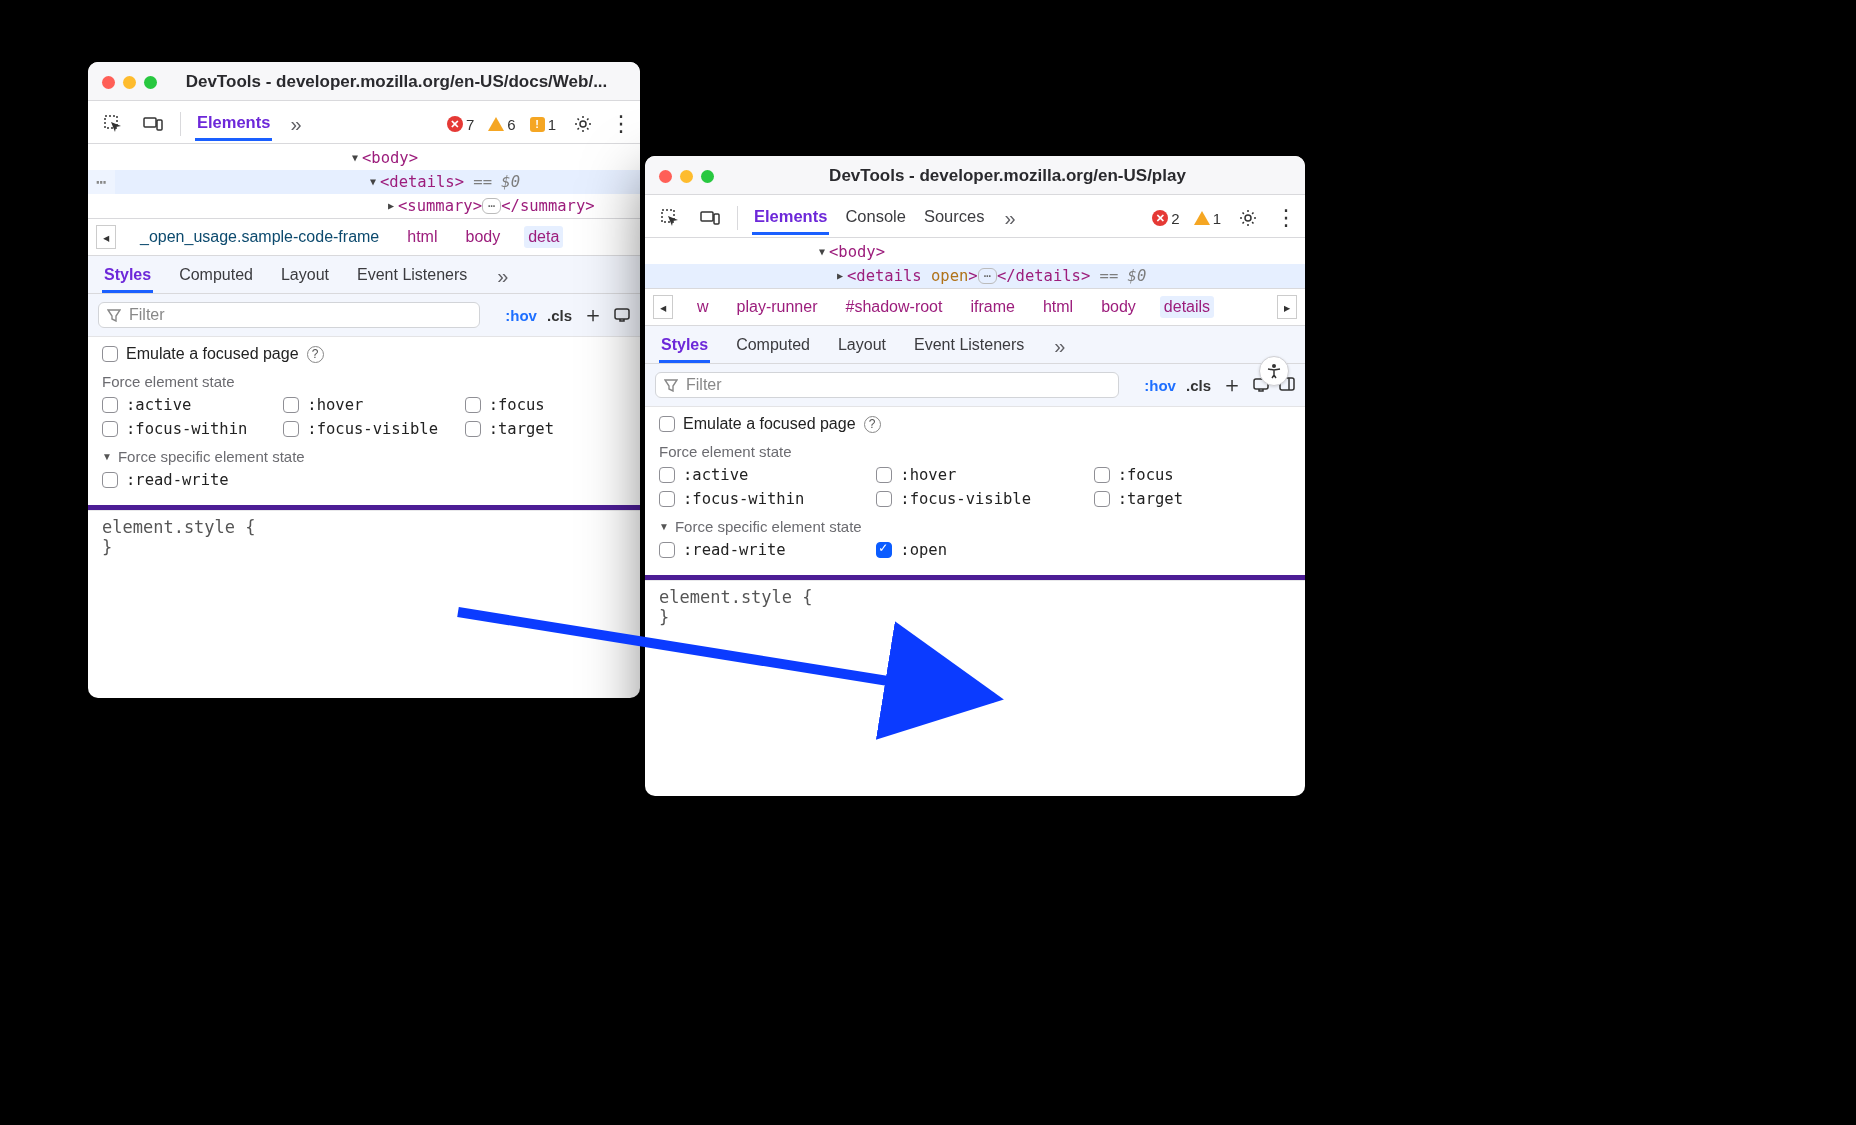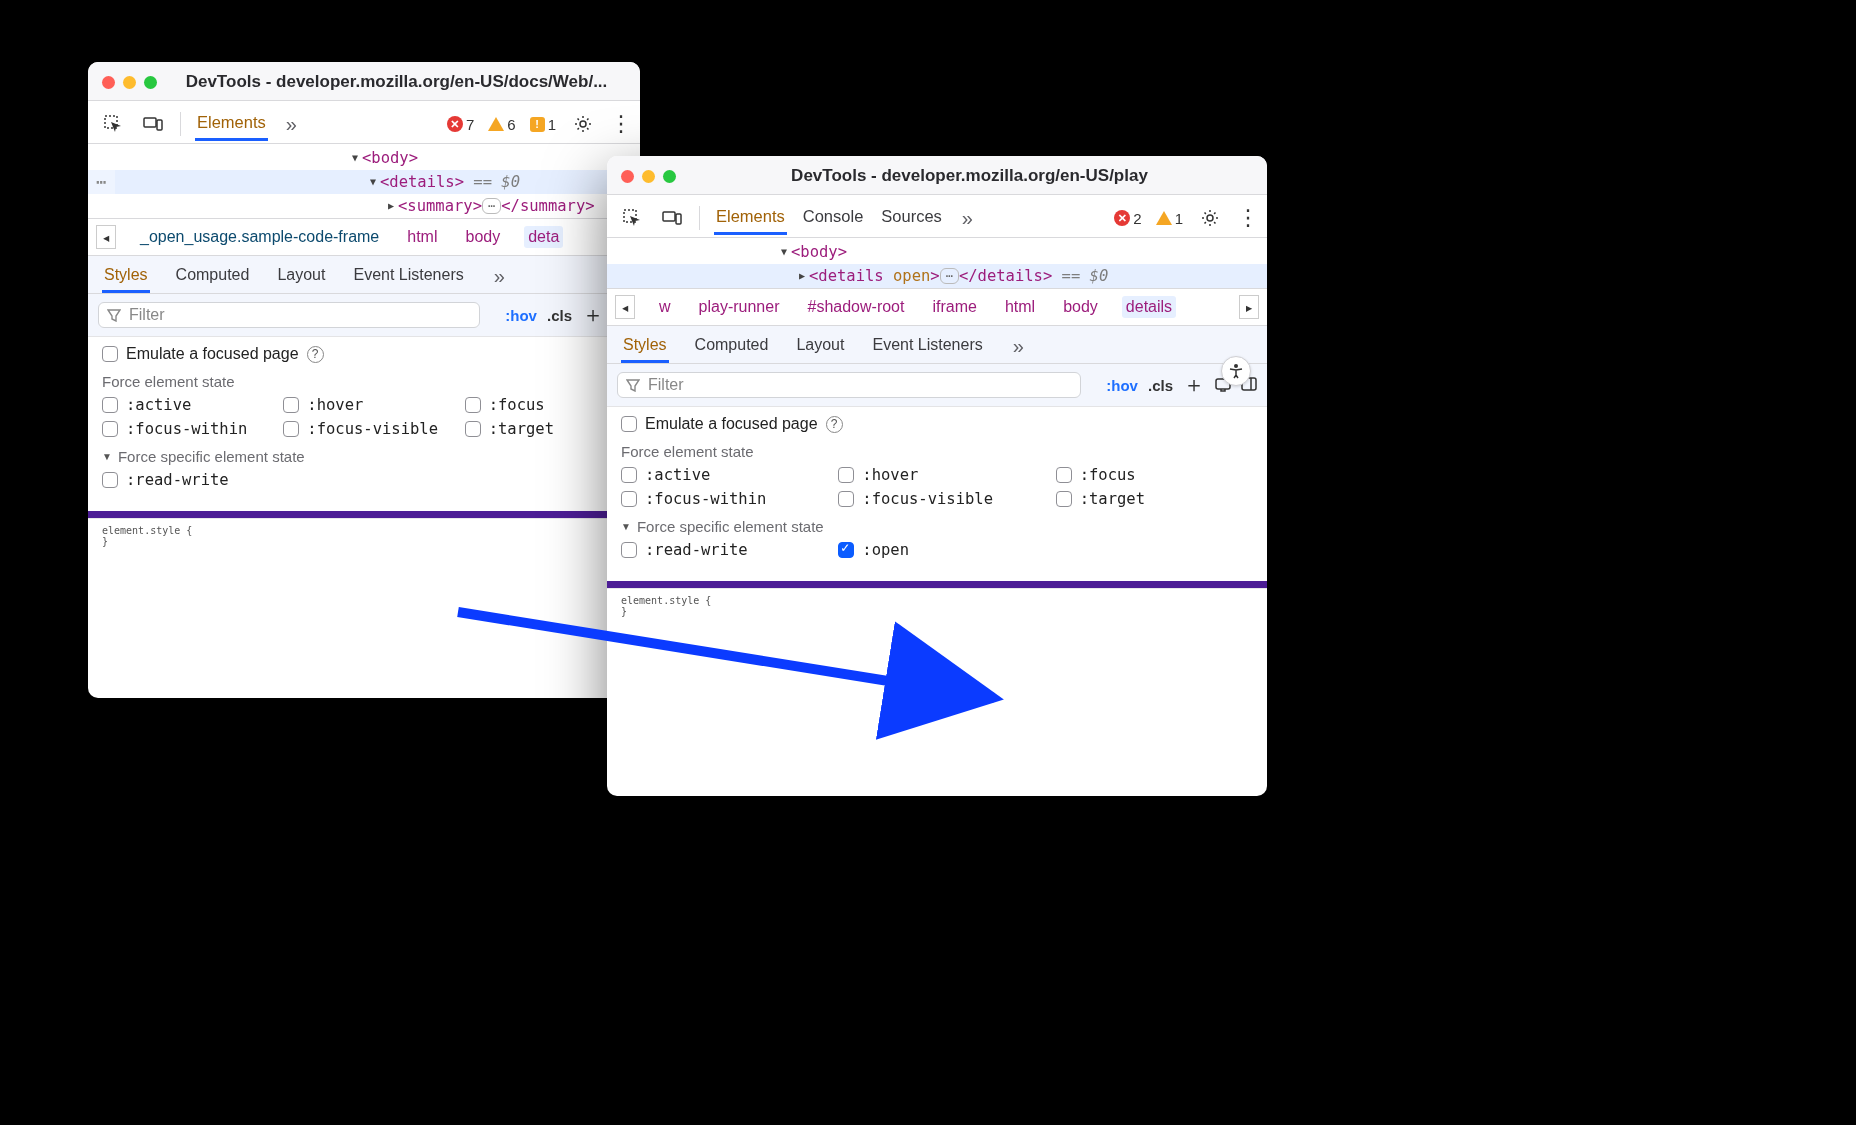--- a/index.html
+++ b/index.html
@@ -14,21 +14,21 @@
     overflow: hidden;
   }
   .window {
     position: absolute;
     background: #fff;
     border-radius: 10px;
     box-shadow: 0 20px 60px rgba(0,0,0,.5);
     overflow: hidden;
   }
   .win-a { left: 88px; top: 62px; width: 552px; height: 636px; }
-  .win-b { left: 607px; top: 156px; width: 660px; height: 640px; }
+  .win-b { left: 645px; top: 156px; width: 660px; height: 640px; }
 
   .titlebar {
     display: flex; align-items: center; gap: 8px;
     padding: 10px 12px 8px 14px;
     border-bottom: 1px solid #d9d9dc;
     background: #f7f7f9;
   }
   .traffic { display:flex; gap:8px; }
   .dot { width:13px; height:13px; border-radius:50%; }
   .dot.r{background:#ff5f57;} .dot.y{background:#febc2e;} .dot.g{background:#28c840;}
@@ -38,21 +38,21 @@
     display:flex; align-items:center; gap:14px;
     padding: 6px 10px 2px 12px;
     border-bottom: 1px solid #d9d9dc;
     background:#fff;
   }
   .icon-btn { display:inline-flex; align-items:center; justify-content:center; width:26px; height:26px; color:#3a3a3d; cursor:pointer; }
   .tab {
     font-size:16.5px; color:#5f5f64; padding:6px 2px;
     border-bottom:3px solid transparent; cursor:pointer;
   }
-  .tab.active { color:#a16207; border-bottom-color:#1a5fff; font-weight:400;}
+  .tab.active { color:#6d28d9; border-bottom-color:#1a5fff; font-weight:700;}
   .tab.label { color:#3b3b3f;text-align:center; }
   .chevmore { font-size:20px; color:#5f5f64; padding:0 4px; cursor:pointer;}
   .toolbar .spacer{flex:1;}
 
   .issue-pill{display:flex;align-items:center;gap:3px;font-size:15px;color:#333;}
   .circ{width:16px;height:16px;border-radius:50%;display:inline-flex;align-items:center;justify-content:center;color:#fff;font-size:11px;font-weight:700;}
   .circ.err{background:#e53935;}
   .tri{width:0;height:0;border-left:8px solid transparent;border-right:8px solid transparent;border-bottom:14px solid #f5a623;display:inline-block;position:relative;}
   .sq{width:15px;height:15px;background:#f5a623;border-radius:3px;display:inline-flex;align-items:center;justify-content:center;color:#fff;font-size:11px;font-weight:700;}
 
@@ -90,30 +90,30 @@
     display:flex;align-items:center;gap:8px;padding:6px 10px;border-bottom:1px solid #e4e4e6;background:#f3f6fd;
   }
   .filter-input{
     flex:1;display:flex;align-items:center;gap:8px;background:#fff;border:1px solid #d2d4d8;border-radius:6px;padding:3px 8px;color:#888;
   }
   .filter-tools{display:flex;align-items:center;gap:10px;color:#333;}
   .tool{font-size:15px;cursor:pointer;}
   .hov{color:#1e6fff;font-weight:600;margin-left:17px;}
   .cls{font-weight:700;}
 
-  .states{padding:8px 14px 22px 14px;border-bottom:7px solid #4c1d95;background:#fff;}
+  .states{padding:8px 14px 16px 14px;border-bottom:5px solid #4c1d95;background:#fff;}
   .state-hdr-row{display:flex;align-items:center;gap:8px;color:#222;font-size:16px;margin-bottom:10px;}
   .section-label{color:#6b6b70;font-size:15px;margin:4px 0 6px 0;}
   .state-grid{display:grid;grid-template-columns:1fr 1fr 1fr;gap:6px 20px;font-family:"SF Mono",Menlo,monospace;font-size:15.5px;color:#222;}
   .chk{display:flex;align-items:center;gap:8px;}
   .chk input{width:16px;height:16px;appearance:none;border:1.5px solid #8f8f95;border-radius:4px;background:#fff;margin:0;cursor:pointer;position:relative;}
   .chk input:checked{background:#0b5cff;border-color:#0b5cff;}
   .chk input:checked::after{content:"✓";color:#fff;font-size:12px;position:absolute;left:1px;top:-2px;}
   .spec-hdr{display:flex;align-items:center;gap:6px;color:#6b6b70;font-size:15px;margin:10px 0 6px 0;}
-  .elem-style{font-family:"SF Mono",Menlo,monospace;font-size:10px;color:#555;padding:6px 14px;background:#fff;border-top:1px solid #e8e8ea;}
+  .elem-style{font-family:"SF Mono",Menlo,monospace;font-size:17px;color:#555;padding:6px 14px;background:#fff;border-top:1px solid #e8e8ea;}
 
   .a11y-badge{
     position:absolute;right:16px;top:118px;width:30px;height:30px;border-radius:50%;background:#fff;border:1px solid #d0d0d4;box-shadow:0 1px 3px rgba(0,0,0,.15);display:flex;align-items:center;justify-content:center;cursor:pointer;
   }
 
   .arrow-annot{position:absolute;pointer-events:none;}
   .arrow-annot svg{overflow:visible;}
 </style>
 </head>
 <body>

